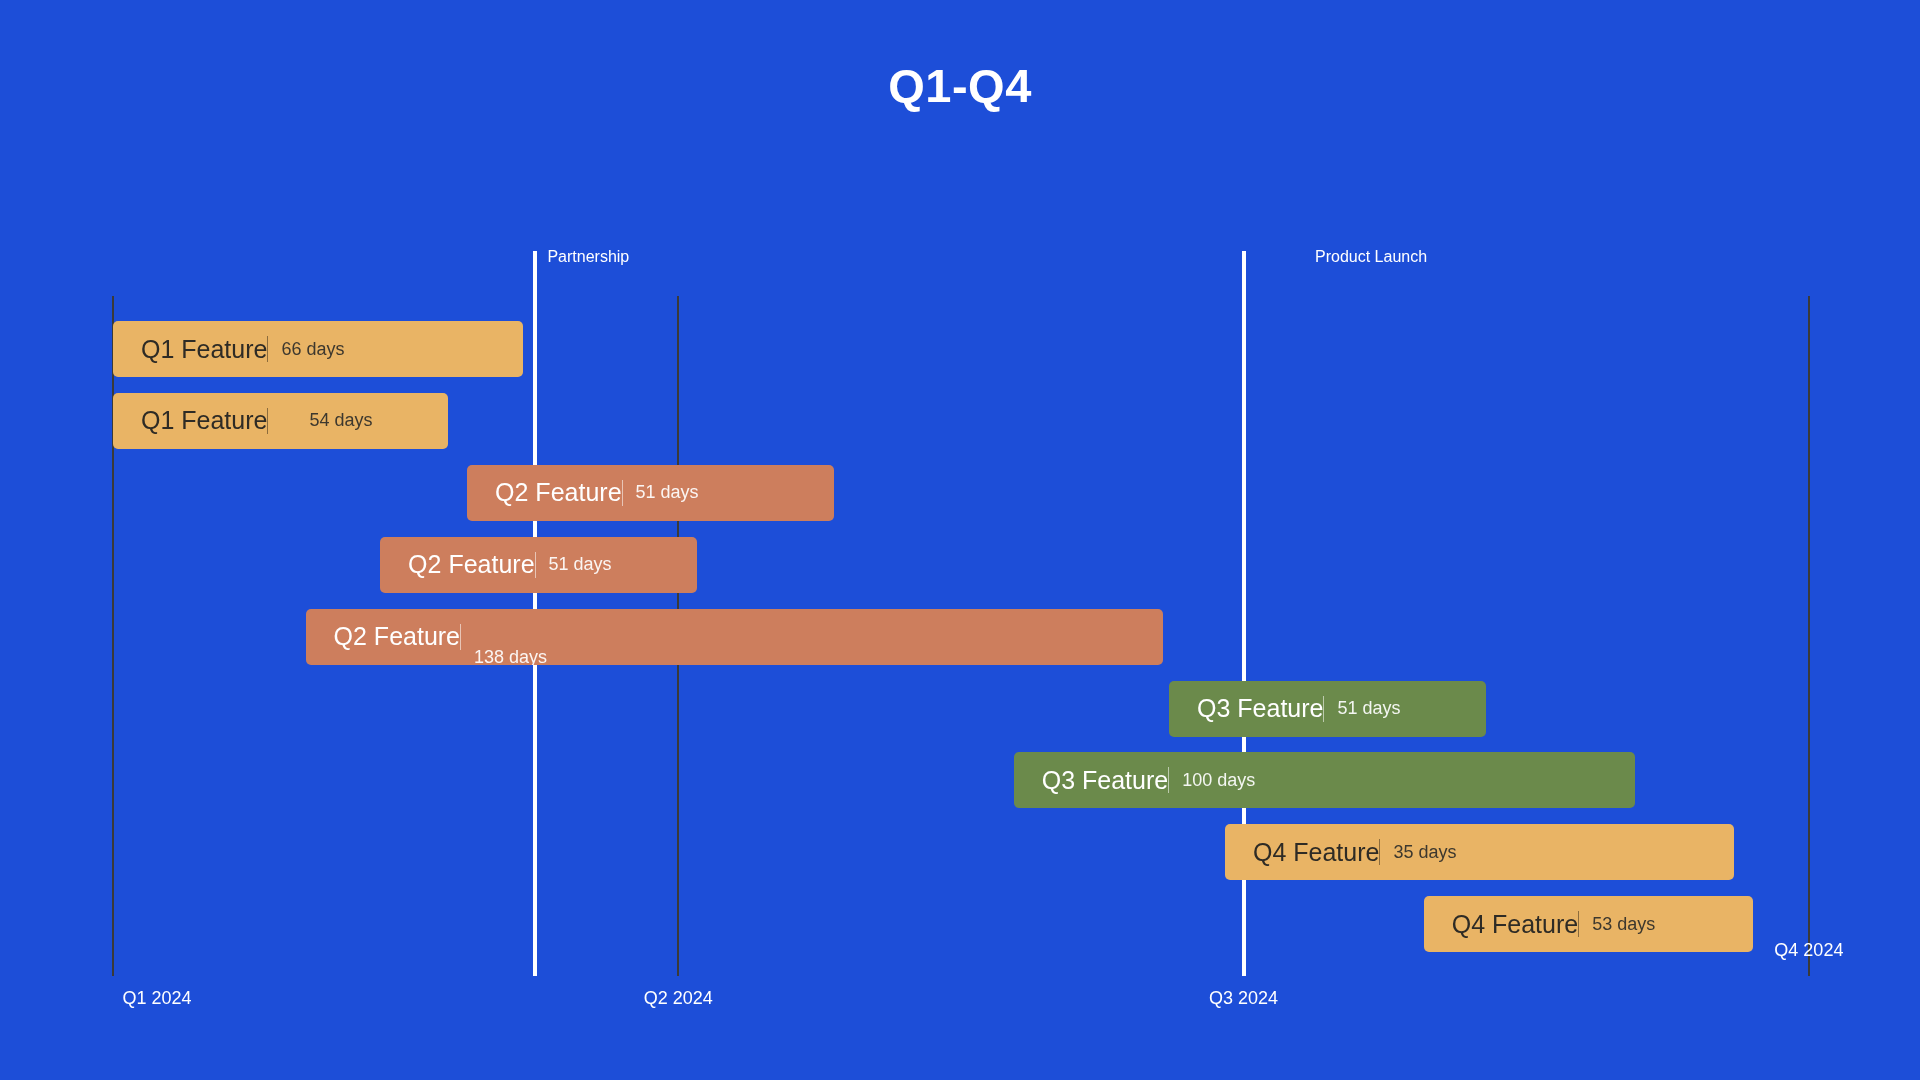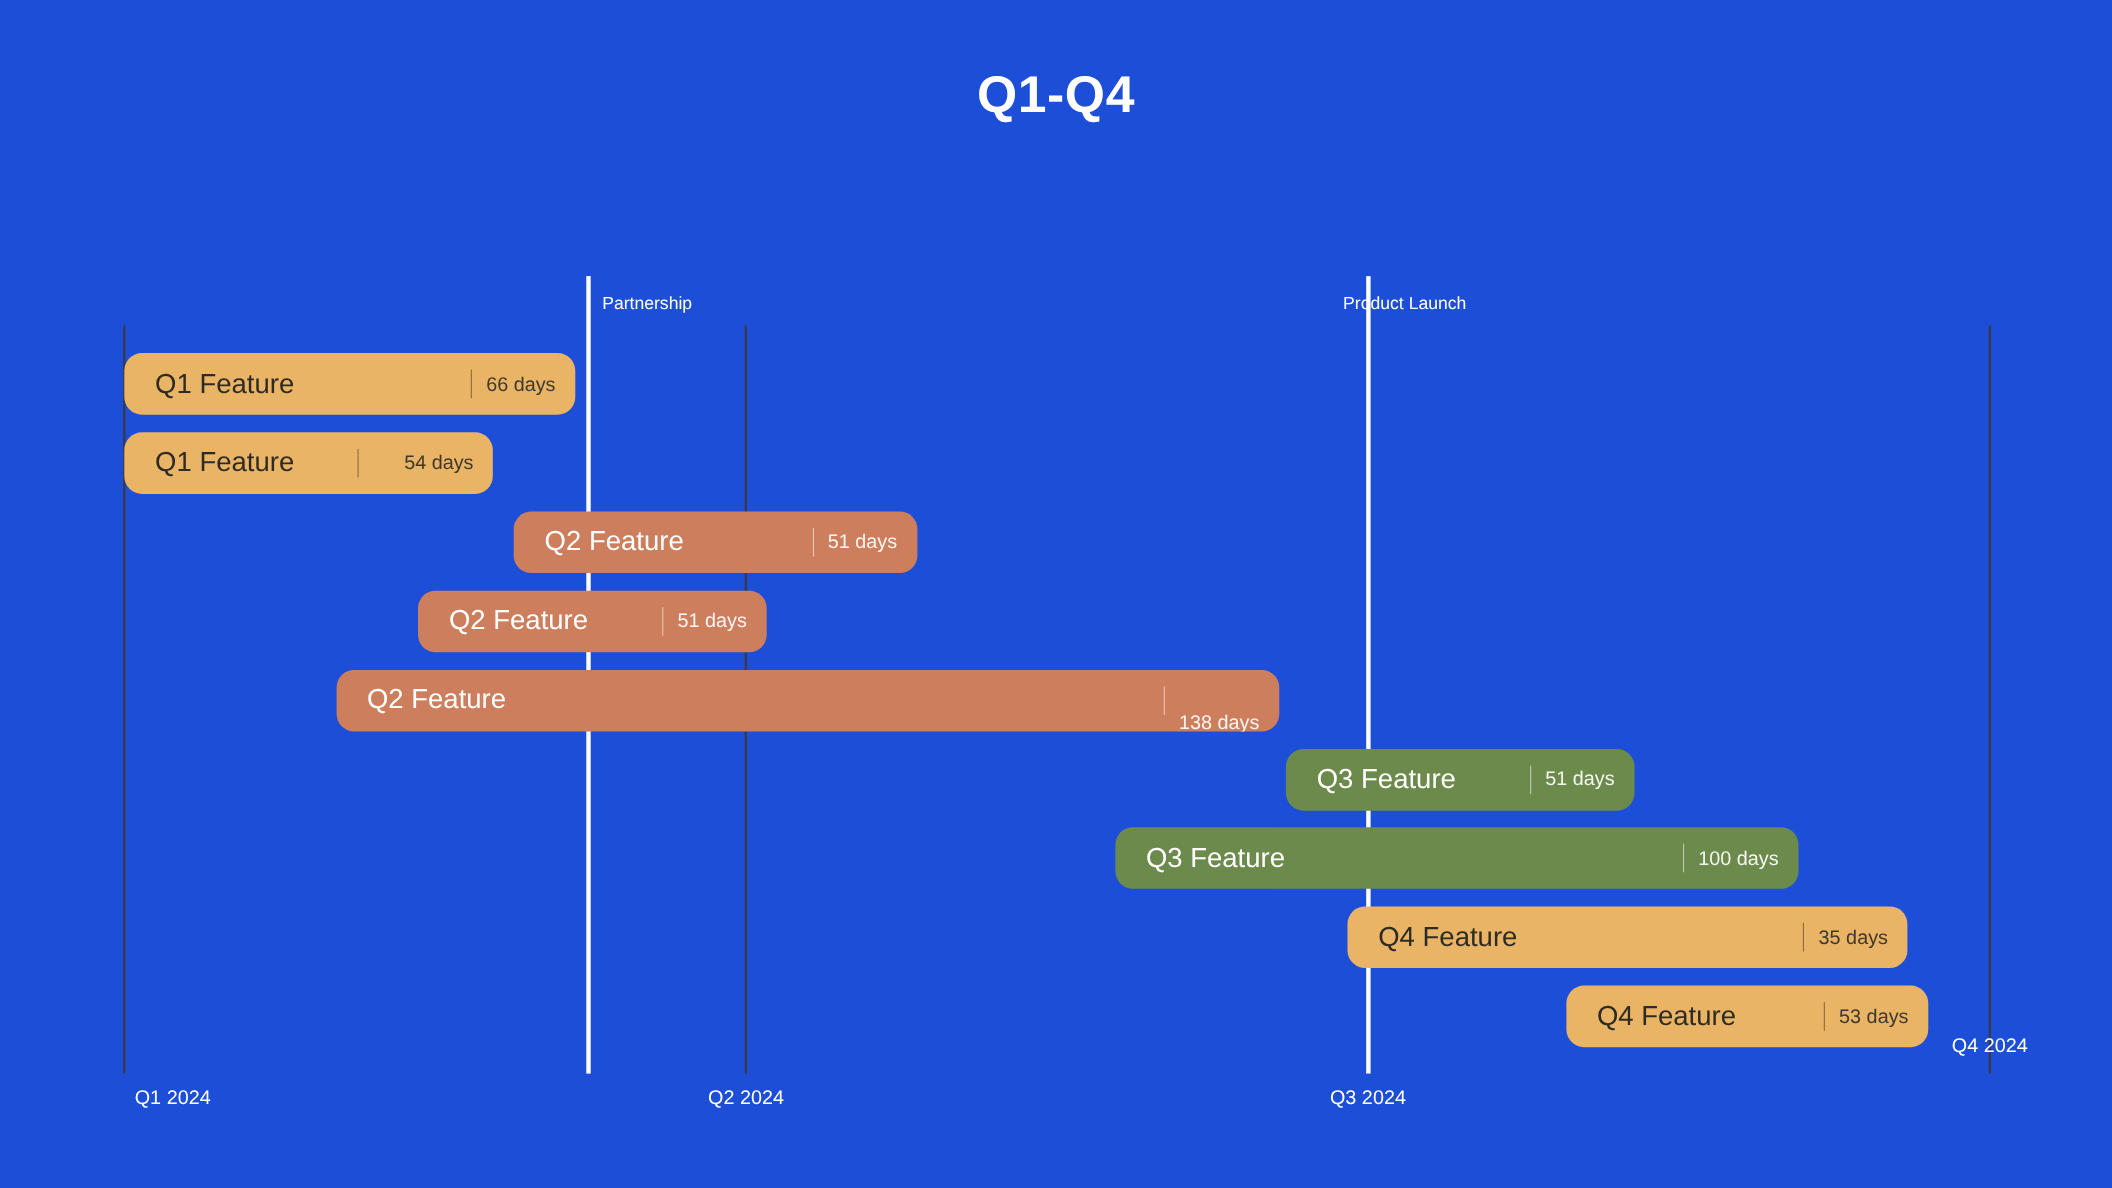--- a/index.html
+++ b/index.html
@@ -33,36 +33,35 @@
   }
   .milestone-line {
     position: absolute;
     width: 4px;
   }
   .milestone-label {
     position: absolute;
     color: #fff;
     font-size: 16px;
     white-space: nowrap;
-    margin-top: 20px;
   }
   .axis-label {
     position: absolute;
     color: #fff;
     font-size: 18px;
     transform: translateX(-50%);
     white-space: nowrap;
   }
   .bar {
     position: absolute;
     height: 56px;
-    border-radius: 16px;
+    border-radius: 5px;
     display: flex;
     align-items: center;
-    justify-content: space-between;
+    justify-content: flex-start;
     box-sizing: border-box;
     padding: 0 18px 0 28px;
     overflow: hidden;
   }
   .bar-label {
     font-size: 25px;
     font-weight: 500;
     white-space: nowrap;
   }
   .bar-right {
@@ -88,21 +87,21 @@
   <div id="gridlines">
       <div class="gridline" style="left: 112px; top: 296px; height: 680px; background: rgb(58, 58, 58);"></div>
       <div class="gridline" style="left: 677.292px; top: 296px; height: 680px; background: rgb(58, 58, 58);"></div>
       <div class="gridline" style="left: 1242.58px; top: 296px; height: 680px; background: rgb(58, 58, 58);"></div>
       <div class="gridline" style="left: 1807.88px; top: 296px; height: 680px; background: rgb(58, 58, 58);"></div>
     </div>
   <div id="milestones">
       <div class="milestone-line" style="left: 533.416px; top: 251px; height: 725px; background: rgb(255, 255, 255);"></div>
       <div class="milestone-label" style="left: 547.416px; top: 248px;">Partnership</div>
       <div class="milestone-line" style="left: 1241.58px; top: 251px; height: 725px; background: rgb(255, 255, 255);"></div>
-      <div class="milestone-label" style="left: 1221px; top: 248px;">Product Launch</div>
+      <div class="milestone-label" style="left: 1315px; top: 248px;">Product Launch</div>
     </div>
   <div id="bars">
       <div class="bar" style="left: 113px; top: 321px; width: 409.992px; background: rgb(233, 180, 101);">
         <span class="bar-label" style="color: rgb(46, 43, 37);">Q1 Feature</span>
         <span class="bar-right">
           <span class="sep" style="background: rgba(0, 0, 0, 0.4);"></span>
           <span class="bar-duration" style="color: rgb(61, 56, 46);">66 days</span>
         </span>
       </div>
       <div class="bar" style="left: 113px; top: 392.9px; width: 335.448px; background: rgb(233, 180, 101);">

